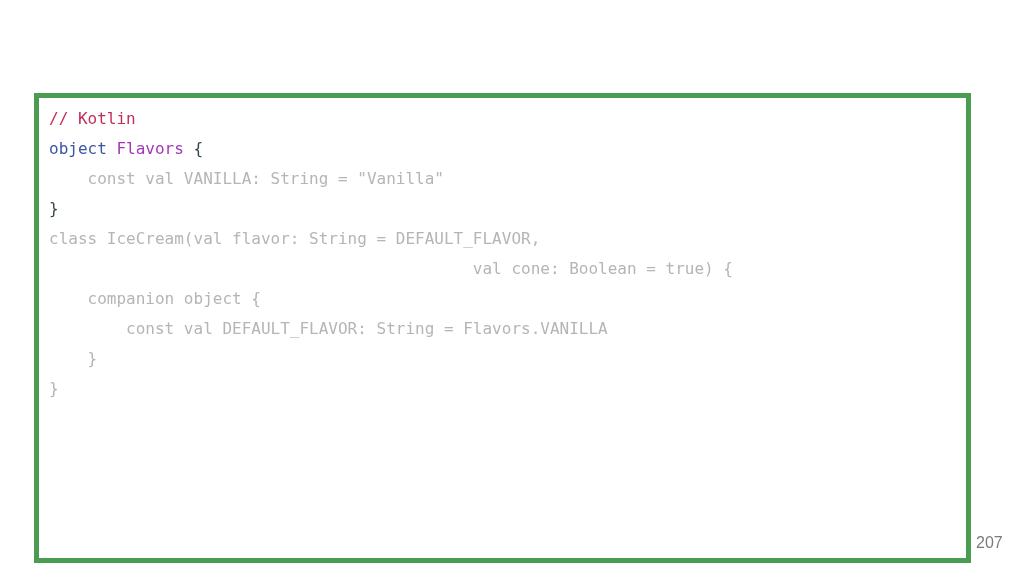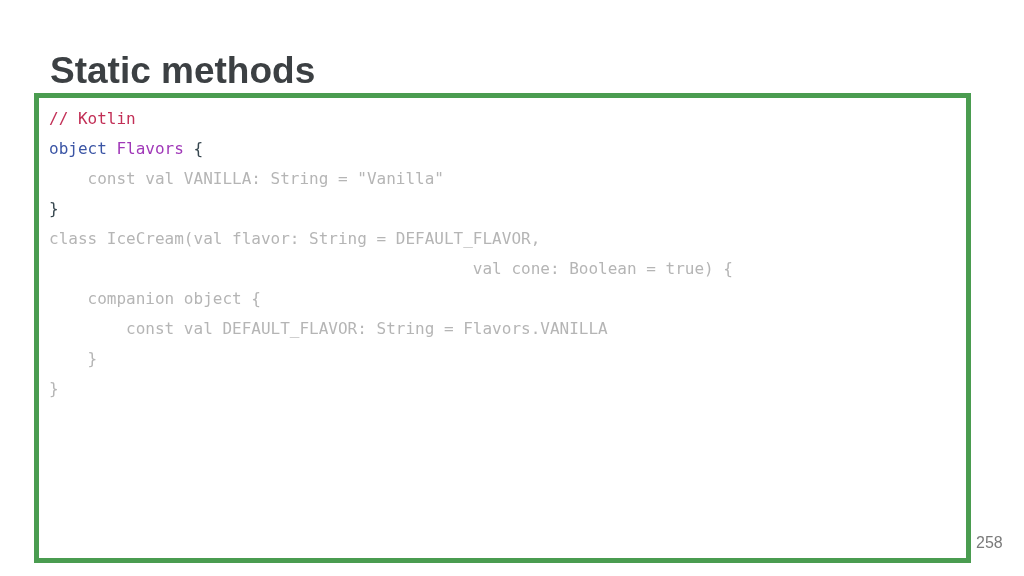--- a/index.html
+++ b/index.html
@@ -54,20 +54,19 @@
     left: 976px;
     top: 534px;
     font-size: 16px;
     color: var(--page-gray);
   }
 </style>
 </head>
 <body>
 
 <div class="slide">
-  <div class="slide-title">Static methods</div>
 
   <div class="code-box">
     <div class="code-block"><div class="code-line"><span style="color: rgb(194, 47, 86);">// Kotlin</span></div><div class="code-line"><span style="color: rgb(59, 85, 165);">object</span><span style="color: rgb(55, 71, 79);"> </span><span style="color: rgb(160, 56, 184);">Flavors</span><span style="color: rgb(55, 71, 79);"> {</span></div><div class="code-line"><span style="color: rgb(181, 181, 181);">    const val VANILLA: String = "Vanilla"</span></div><div class="code-line"><span style="color: rgb(55, 71, 79);">}</span></div><div class="code-line"><span style="color: rgb(181, 181, 181);">class IceCream(val flavor: String = DEFAULT_FLAVOR,</span></div><div class="code-line"><span style="color: rgb(181, 181, 181);">                                            val cone: Boolean = true) {</span></div><div class="code-line"><span style="color: rgb(181, 181, 181);">    companion object {</span></div><div class="code-line"><span style="color: rgb(181, 181, 181);">        const val DEFAULT_FLAVOR: String = Flavors.VANILLA</span></div><div class="code-line"><span style="color: rgb(181, 181, 181);">    }</span></div><div class="code-line"><span style="color: rgb(181, 181, 181);">}</span></div></div>
   </div>
 
-  <div class="page-number">258</div>
+  <div class="page-number">207</div>
 </div>
 
 </body></html>

